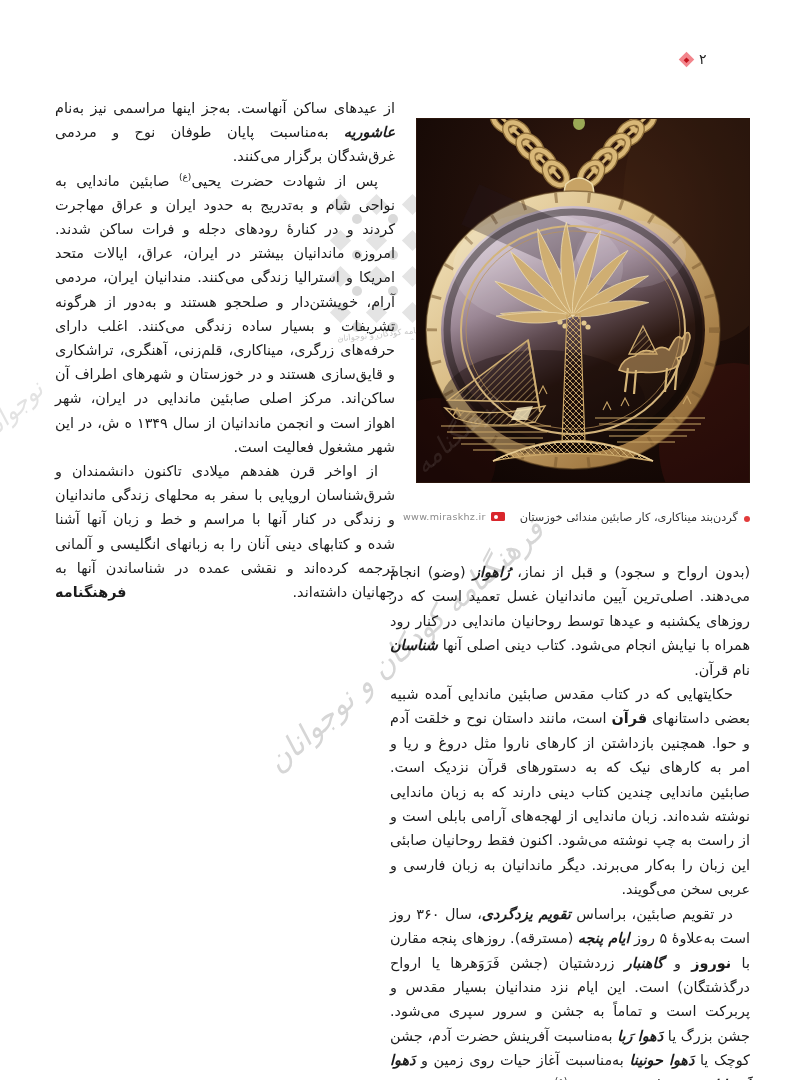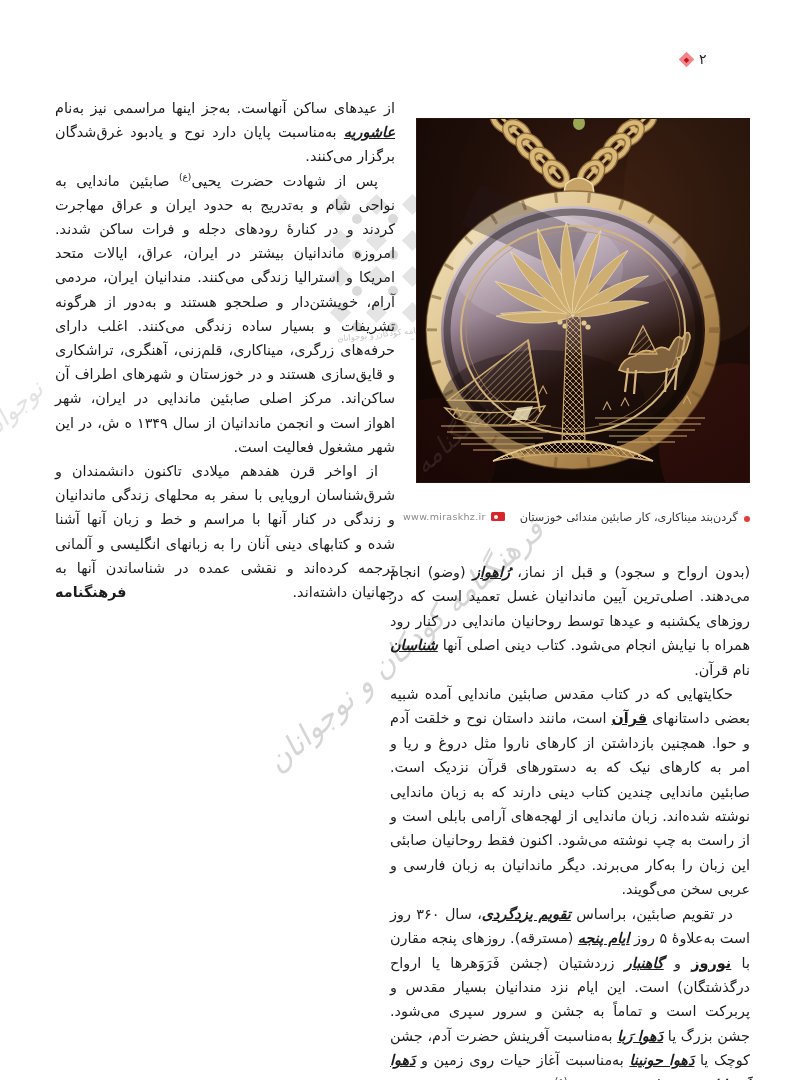--- a/index.html
+++ b/index.html
@@ -14,21 +14,21 @@
   .pagenum-row{position:absolute;top:51px;left:681px;display:flex;align-items:center;gap:7px;z-index:3;}
   .diamond{width:11px;height:11px;transform:rotate(45deg);background:#f2858c;position:relative;}
   .diamond::after{content:"";position:absolute;left:3.5px;top:3.5px;width:4px;height:4px;background:#c2121d;}
   .pagenum{font-size:14px;color:#222;}
   
   .col{direction:rtl;text-align:justify;z-index:2;}
   .col p{margin:0;}
   .col-left{left:55px;top:96px;width:340px;font-size:14.4px;line-height:24.2px;}
   .col-bottom{left:390px;top:560px;width:360px;font-size:14.4px;line-height:24.4px;}
   .indent{text-indent:17px;}
-  .b{font-weight:bold;text-decoration:underline;}
+  .b{font-weight:bold;}
   .i{font-style:italic;}
   sup{font-size:9px;line-height:0;}
   .fl{float:left;font-weight:bold;}
   
   .photo{left:416px;top:118px;width:334px;height:365px;z-index:1;overflow:hidden;}
   .photo svg{display:block;}
   .photo-wm{position:absolute;left:-12px;top:300px;transform:rotate(-42deg);
     color:rgba(255,255,255,0.09);font-size:26px;font-style:italic;white-space:nowrap;}
   
   .caption-row{left:403px;top:511px;width:347px;z-index:2;display:flex;flex-direction:row;justify-content:space-between;align-items:flex-start;}
@@ -64,21 +64,21 @@
 </div>
 <div class="abs wm wm-pattern-caption">فرهنگنامه کودکان و نوجوانان</div>
 <div class="abs wm wm-main">فرهنگنامه کودکان و نوجوانان</div>
 
 <div class="pagenum-row">
   <span class="diamond"></span>
   <span class="pagenum">۲</span>
 </div>
 
 <div class="abs col col-left">
-  <p><span>از عیدهای ساکن آنهاست. به‌جز اینها مراسمی نیز به‌نام </span><span class="b i">عاشوریه</span><span> به‌مناسبت پایان دارد نوح و یادبود غرق‌شدگان برگزار می‌کنند.</span></p>
+  <p><span>از عیدهای ساکن آنهاست. به‌جز اینها مراسمی نیز به‌نام </span><span class="b i">عاشوریه</span><span> به‌مناسبت پایان طوفان نوح و مردمی غرق‌شدگان برگزار می‌کنند.</span></p>
   <p class="indent"><span>پس از شهادت حضرت یحیی</span><sup>(ع)</sup><span> صابئین ماندایی به نواحی شام و به‌تدریج به حدود ایران و عراق مهاجرت کردند و در کنارهٔ رودهای دجله و فرات ساکن شدند. امروزه ماندانیان بیشتر در ایران، عراق، ایالات متحد امریکا و استرالیا زندگی می‌کنند. مندانیان ایران، مردمی آرام، خویشتن‌دار و صلحجو هستند و به‌دور از هرگونه تشریفات و بسیار ساده زندگی می‌کنند. اغلب دارای حرفه‌های زرگری، میناکاری، قلم‌زنی، آهنگری، تراشکاری و قایق‌سازی هستند و در خوزستان و شهرهای اطراف آن ساکن‌اند. مرکز اصلی صابئین ماندایی در ایران، شهر اهواز است و انجمن ماندانیان از سال ۱۳۴۹ ه ش، در این شهر مشغول فعالیت است.</span></p>
   <p class="indent"><span>از اواخر قرن هفدهم میلادی تاکنون دانشمندان و شرق‌شناسان اروپایی با سفر به محلهای زندگی ماندانیان و زندگی در کنار آنها با مراسم و خط و زبان آنها آشنا شده و کتابهای دینی آنان را به زبانهای انگلیسی و آلمانی ترجمه کرده‌اند و نقشی عمده در شناساندن آنها به جهانیان داشته‌اند.</span><span class="fl">فرهنگنامه</span></p>
 </div>
 
 <div class="abs photo">
   <svg width="334" height="365" viewBox="0 0 334 365" xmlns="http://www.w3.org/2000/svg">
     <defs>
       <radialGradient id="bgG" cx="58%" cy="28%" r="85%">
         <stop offset="0" stop-color="#3c1e10"></stop>
         <stop offset="0.45" stop-color="#22100a"></stop>

